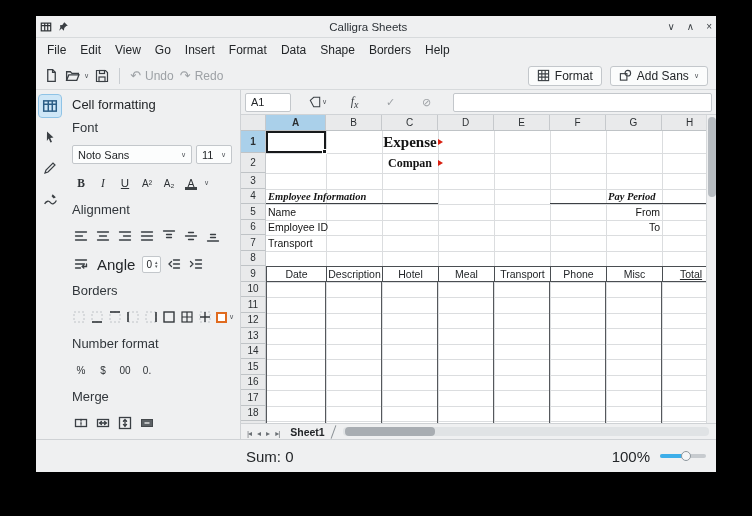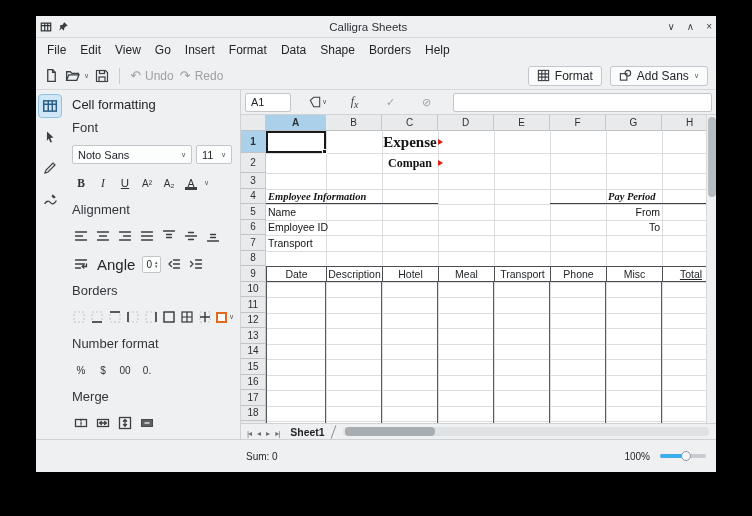--- a/index.html
+++ b/index.html
@@ -115,21 +115,21 @@
   .navbtn { color:#6b7075; font-size:8px; padding:0 3px; letter-spacing:-1px; }
   .sheet-tab { font-weight:bold; padding:0 14px 0 8px; position:relative; height:100%;
                display:flex; align-items:center; }
   .sheet-tab::after { content:""; position:absolute; right:5px; top:1px; height:14px; width:1px;
                       background:#8a9095; transform:rotate(20deg); }
   .hscroll { flex:1; height:9px; background:#e0e3e5; border-radius:4px; margin:0 4px; position:relative; }
   .hthumb { position:absolute; left:2px; top:0; width:90px; height:9px; background:#a8adb2; border-radius:4px; }
 
   
   .statusbar { height:20px; background:#eff0f1; border-top:1px solid #cfd2d5;
-               display:flex; align-items:center; padding:16px 10px; font-size:10px; }
+               display:flex; align-items:center; padding:16px 10px; font-size:15px; }
   .sum { margin-left:200px; }
   .spacer { flex:1; }
   .zslider { width:46px; height:4px; background:#c7cbcf; border-radius:2px; position:relative; margin-left:10px; }
   .zfill { position:absolute; left:0; top:0; width:26px; height:4px; background:#3daee9; border-radius:2px; }
   .zhandle { position:absolute; left:21px; top:-3px; width:10px; height:10px; background:#f5f6f7;
              border:1px solid #8e979d; border-radius:50%; }
   svg { display:block; }
 </style>
 </head>
 <body>

